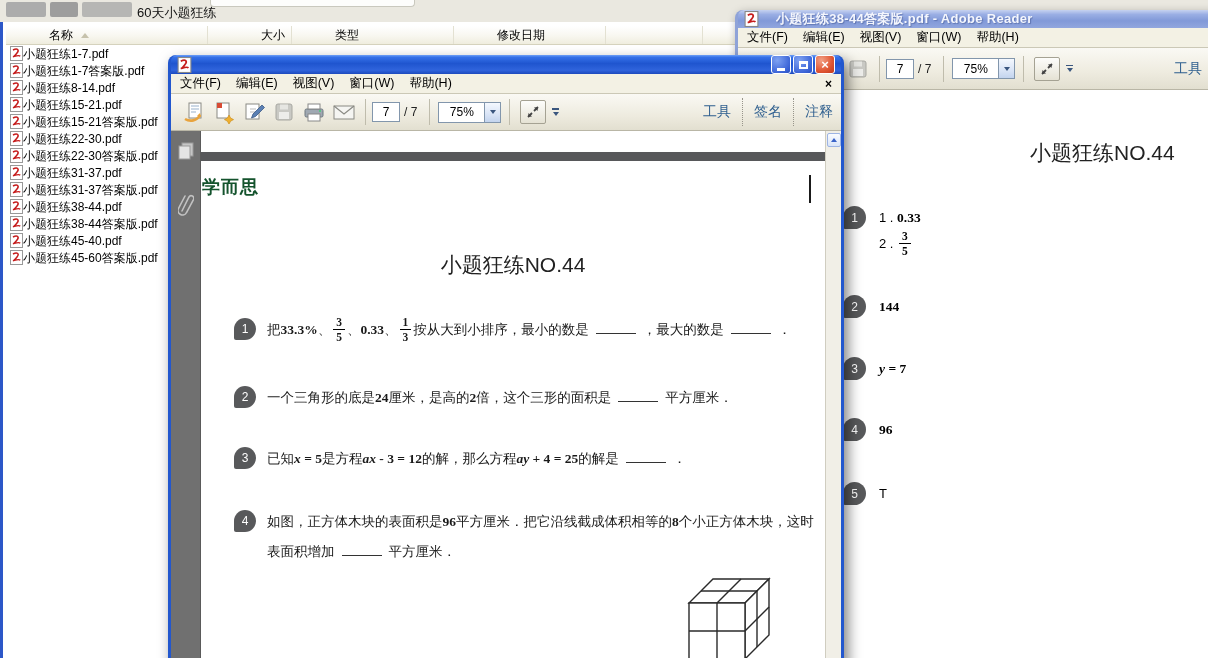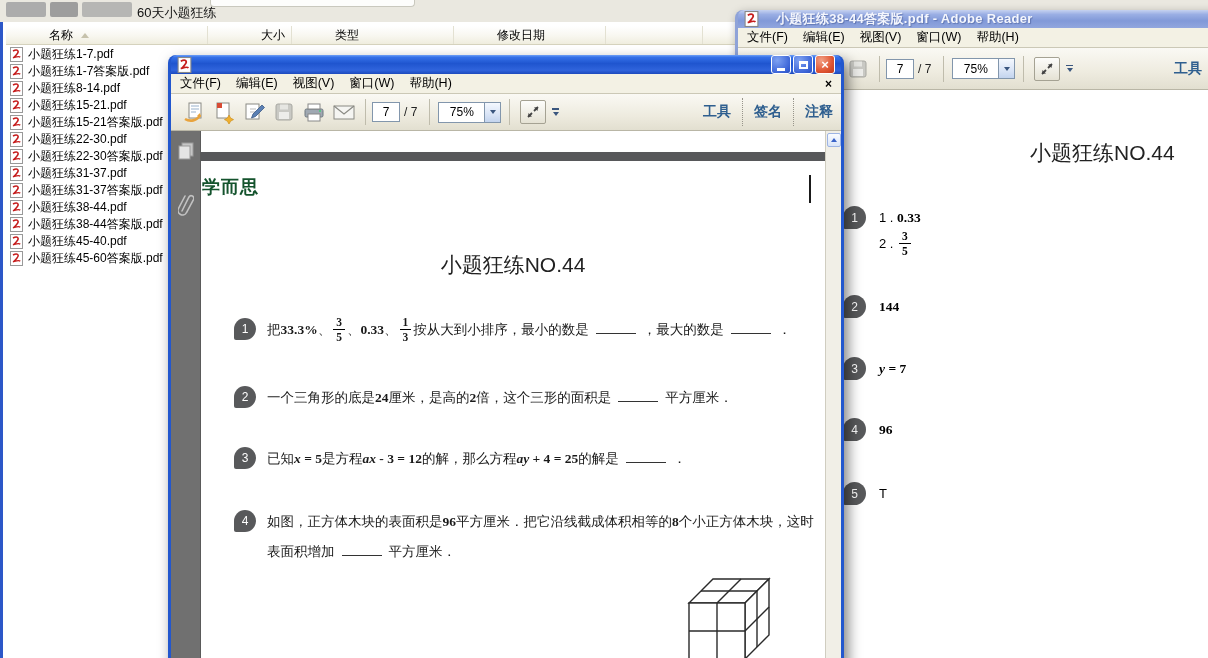--- a/index.html
+++ b/index.html
@@ -19,21 +19,21 @@
   .list-header { position:absolute; left:3px; top:4px; right:0; height:19px; display:flex;
     background:linear-gradient(180deg,#FFFFFF 0%,#F8F7F0 55%,#EFEDDE 100%); border-bottom:1px solid #D5D2BD; font-size:12px; color:#000; }
   .hcell { display:flex; align-items:center; padding:0 6px; border-right:1px solid #E3E1D2; height:100%;margin-left:37px; }
   .h-name { width:165px; gap:8px; }
   .h-size { width:47px; justify-content:flex-end; }
   .h-type { width:125px; }
   .h-date { width:115px; }
   .h-pad  { width:60px; }
   .sort-tri { width:0; height:0; border-left:4px solid transparent; border-right:4px solid transparent; border-bottom:5px solid #C6C2AC; }
   .file-list { position:absolute; left:3px; top:24px; width:420px; }
-  .file-row { height:17px; display:flex; align-items:center; gap:5px; padding-left:4px; font-size:12px; color:#000; white-space:nowrap; }
+  .file-row { height:17px; display:flex; padding-left:4px; font-size:12px; color:#000; white-space:nowrap; }
   .pdficon { flex:0 0 auto; }
 
   
   .xp-win { position:absolute; border-radius:8px 8px 0 0; padding:0 3px 3px; }
   .win-back  { left:735px; top:10px; width:500px; height:660px; background:#8FA3D8; z-index:2; box-shadow:2px 3px 10px rgba(0,0,0,.35); }
   .win-front { left:168px; top:55px; width:676px; height:620px; background:#2257CE; z-index:3; box-shadow:4px 6px 14px rgba(0,0,0,.5); }
   .win-inner { display:flex; flex-direction:column; height:100%; overflow:hidden; background:#fff; }
   .titlebar { flex:0 0 25px; display:flex; align-items:center; gap:5px; padding:0 6px; border-radius:6px 6px 0 0; }
   .win-front .titlebar { background:linear-gradient(180deg,#6FA0F6 0%,#3570E8 12%,#1F55CF 45%,#3064DC 80%,#1C4ABD 100%); }
   .win-back  .titlebar { flex:0 0 26px; background:linear-gradient(180deg,#C6D2F0 0%,#9AAEE4 25%,#8199D8 60%,#91A6DE 100%); }
@@ -58,21 +58,21 @@
   .dot-sep { width:0; height:28px; border-left:1px dotted #97948A; margin:0 11px; }
   .page-input { width:28px; height:20px; border:1px solid #8296AC; background:#fff; text-align:center; font-size:12px; font-family:"Liberation Sans",sans-serif; }
   .page-total { font-size:12px; margin:0 6px 0 4px; color:#222; }
   .zoom-combo { display:flex; height:21px; margin:0 2px;justify-content:flex-end; }
   .zoom-val { width:46px; border:1px solid #8296AC; border-right:none; background:#fff; font-size:12px; display:flex; align-items:center; justify-content:center; }
   .combo-btn { width:17px; border:1px solid #8296AC; background:linear-gradient(180deg,#F4F8FE 0%,#D9E4F6 60%,#C3D4EE 100%); display:flex; align-items:center; justify-content:center; }
   .tri-down { width:0; height:0; border-left:3.5px solid transparent; border-right:3.5px solid transparent; border-top:4.5px solid #3A567E; }
   .fit-btn { width:26px; height:24px; border:1px solid #A5A293; border-radius:2px; background:linear-gradient(180deg,#FDFDFB,#E5E2D4); display:flex; align-items:center; justify-content:center; margin-left:4px; }
   .more-btn { display:flex; flex-direction:column; align-items:center; gap:2px; margin:0 6px; }
   .more-btn .bar { width:7px; height:1.5px; background:#3A567E; }
-  .tb-label { color:#2F5F8F; font-size:14px; font-weight:bold;text-align:right; }
+  .tb-label { color:#2F5F8F; font-size:14px; font-weight:normal;text-align:right; }
   .push { margin-left:auto; }
 
   
   .pdf-content { flex:1; display:flex; overflow:hidden; }
   .nav-strip { flex:0 0 30px; background:#707070; border-right:1px solid #5A5A5A; display:flex; flex-direction:column; align-items:center; padding-top:10px; gap:26px; }
   .page-wrap { flex:1; position:relative; background:#fff; overflow:hidden; }
   .page-gap { position:absolute; left:0; top:21px; width:100%; height:9px; background:#57585A; }
   .vscroll { flex:0 0 16px; background:#F1EFE7; border-left:1px solid #D0CDC0; display:flex; flex-direction:column; align-items:center; padding-top:2px; }
   .scroll-up { width:14px; height:14px; border:1px solid #9DB4E4; border-radius:2px; background:linear-gradient(180deg,#FAFCFF,#D9E4F8); display:flex; align-items:center; justify-content:center; }
   .tri-up { width:0; height:0; border-left:3.5px solid transparent; border-right:3.5px solid transparent; border-bottom:4.5px solid #3A63C8; }

